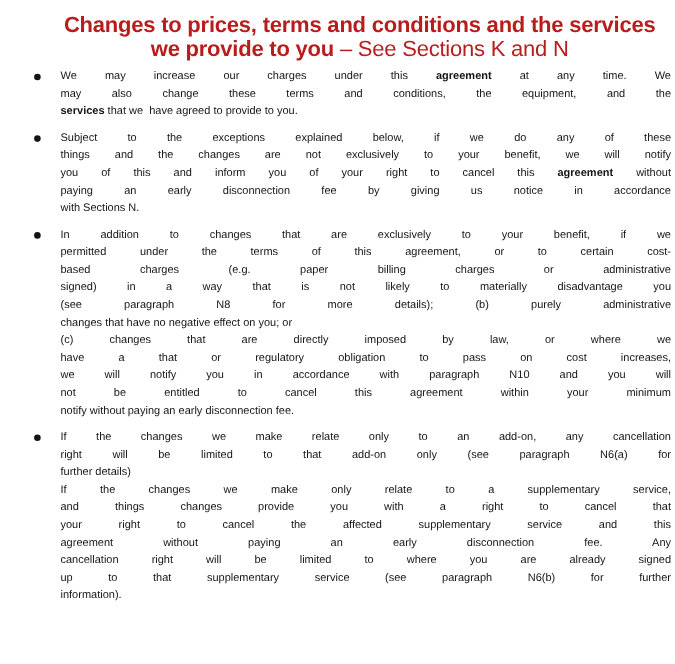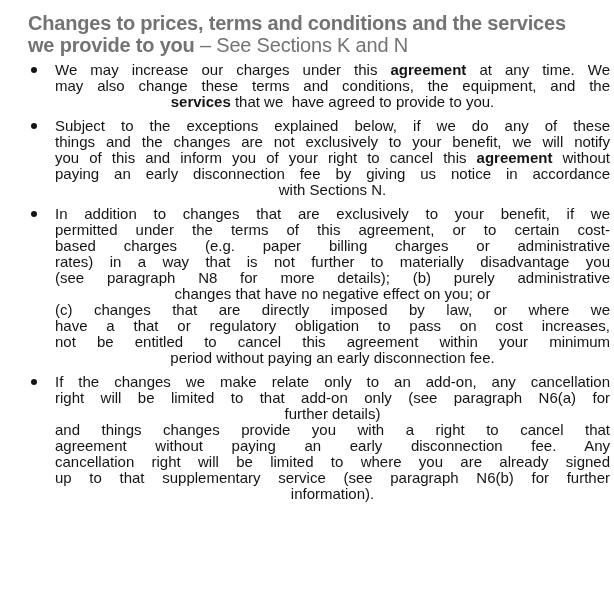--- a/index.html
+++ b/index.html
@@ -15,26 +15,27 @@
     color: #141414;
     -webkit-font-smoothing: antialiased;
   }
   .page {
     box-sizing: border-box;
     width: 614px;
     height: 604px;
     padding: 12px 4px 0 28px;
   }
   h1.heading {
-    margin: 0 0 6px 0;
+    margin: 0 0 6px 16px;
     font-size: 20px;
     line-height: 22px;
     font-weight: 700;
     letter-spacing: -0.2px;
-    color: #737373;
+    color: #b91c1c;
+    text-align: center;
   }
   h1.heading .suffix {
     font-weight: 400;
   }
   .bullet-list {
     margin: 0;
     padding: 0;
   }
   .bullet-item {
     display: flex;
@@ -51,25 +52,25 @@
     position: absolute;
     left: 3px;
     top: 5px;
     width: 6px;
     height: 6px;
     border-radius: 50%;
     background: #141414;
   }
   .bullet-body {
     width: 555px;
-    font-size: 15px;
+    font-size: 10px;
     line-height: 16px;
   }
   .line {
-    text-align: center;
+    text-align: left;
   }
   .line.just {
     text-align: justify;
     text-align-last: justify;
   }
   .bold {
     font-weight: 700;
   }
 </style>
 </head>
@@ -106,38 +107,41 @@
         </div>
       </div>
       <div class="bullet-item">
         <span class="marker">
           <span class="dot"></span>
         </span>
         <div class="bullet-body">
           <div class="line just"><span>In addition to changes that are exclusively to your benefit, if we</span></div>
           <div class="line just"><span>permitted under the terms of this agreement, or to certain cost-</span></div>
           <div class="line just"><span>based charges (e.g. paper billing charges or administrative</span></div>
-          <div class="line just"><span>rates) in a way that is not further to materially disadvantage you</span></div>
+          <div class="line just"><span>signed) in a way that is not likely to materially disadvantage you</span></div>
           <div class="line just"><span>(see paragraph N8 for more details); (b) purely administrative</span></div>
           <div class="line"><span>changes that have no negative effect on you; or</span></div>
           <div class="line just"><span>(c) changes that are directly imposed by law, or where we</span></div>
           <div class="line just"><span>have a that or regulatory obligation to pass on cost increases,</span></div>
+          <div class="line just"><span>we will notify you in accordance with paragraph N10 and you will</span></div>
           <div class="line just"><span>not be entitled to cancel this agreement within your minimum</span></div>
-          <div class="line"><span>period without paying an early disconnection fee.</span></div>
+          <div class="line"><span>notify without paying an early disconnection fee.</span></div>
         </div>
       </div>
       <div class="bullet-item">
         <span class="marker">
           <span class="dot"></span>
         </span>
         <div class="bullet-body">
           <div class="line just"><span>If the changes we make relate only to an add-on, any cancellation</span></div>
           <div class="line just"><span>right will be limited to that add-on only (see paragraph N6(a) for</span></div>
           <div class="line"><span>further details)</span></div>
+          <div class="line just"><span>If the changes we make only relate to a supplementary service,</span></div>
           <div class="line just"><span>and things changes provide you with a right to cancel that</span></div>
+          <div class="line just"><span>your right to cancel the affected supplementary service and this</span></div>
           <div class="line just"><span>agreement without paying an early disconnection fee. Any</span></div>
           <div class="line just"><span>cancellation right will be limited to where you are already signed</span></div>
           <div class="line just"><span>up to that supplementary service (see paragraph N6(b) for further</span></div>
           <div class="line"><span>information).</span></div>
         </div>
       </div>
     </div>
 
 </div>
 

